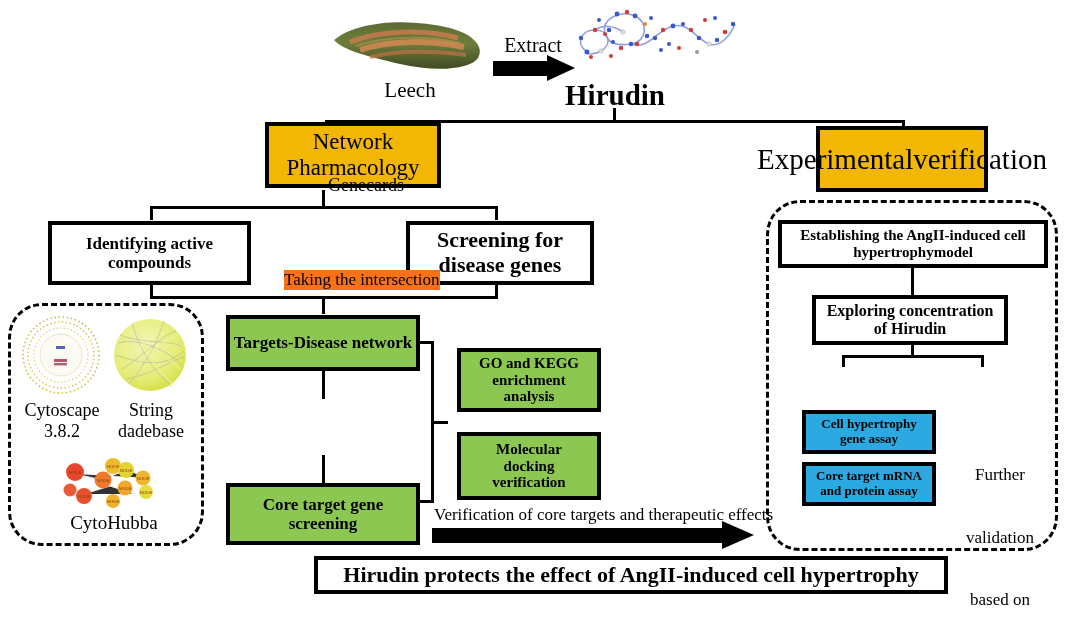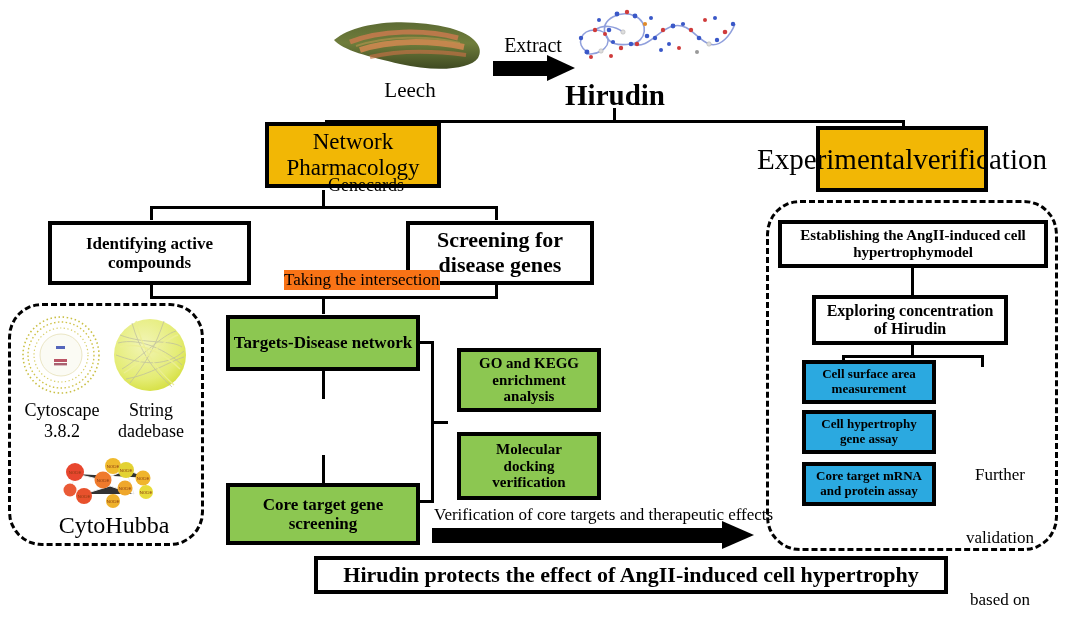--- a/index.html
+++ b/index.html
@@ -228,21 +228,21 @@
           <text x="45" y="34">NODE</text>
         <text x="55" y="20">NODE</text>
           <text x="68" y="24">NODE</text>
           <text x="67" y="42">NODE</text>
         <text x="85" y="32">NODE</text>
           <text x="88" y="46">NODE</text>
           <text x="55" y="55">NODE</text>
       </g>
     </svg>
   </div>
-  <div class="abs txt center" style="left:48px;top:512px;width:132px;font-size:24px;">CytoHubba</div>
+  <div class="abs txt center" style="left:48px;top:512px;width:132px;font-size:19px;">CytoHubba</div>
 
   <div class="abs box box-green" style="left:226px;top:315px;width:194px;height:56px;font-size:17px;">
     <span>Targets-Disease network</span>
   </div>
   <div class="abs vline" style="left:322px;top:371px;height:28px;"></div>
 
   <div class="abs vline" style="left:322px;top:455px;height:28px;"></div>
 
   <div class="abs box box-green" style="left:226px;top:483px;width:194px;height:62px;font-size:17px;flex-direction:column;">
     <span>Core target gene</span>
@@ -289,24 +289,20 @@
   <div class="abs vline" style="left:911px;top:268px;height:30px;"></div>
 
   <div class="abs box box-white" style="left:812px;top:295px;width:196px;height:50px;font-size:16px;flex-direction:column;">
     <span>Exploring concentration</span>
     <span>of Hirudin</span>
   </div>
 
   <div class="abs vline" style="left:911px;top:345px;height:12px;"></div>
   <div class="abs brk-down" style="left:842px;top:355px;width:142px;height:12px;"></div>
 
-  <div class="abs box box-blue" style="left:802px;top:360px;width:134px;height:44px;font-size:13px;flex-direction:column;">
-    <span>Cell surface area</span>
-    <span>measurement</span>
-  </div>
   <div class="abs box box-blue" style="left:802px;top:462px;width:134px;height:44px;font-size:13px;flex-direction:column;">
     <span>Core target mRNA</span>
     <span>and protein assay</span>
   </div>
   <div class="abs box box-blue" style="left:802px;top:410px;width:134px;height:44px;font-size:13px;flex-direction:column;">
     <span>Cell hypertrophy</span>
     <span>gene assay</span>
   </div>
 
 

